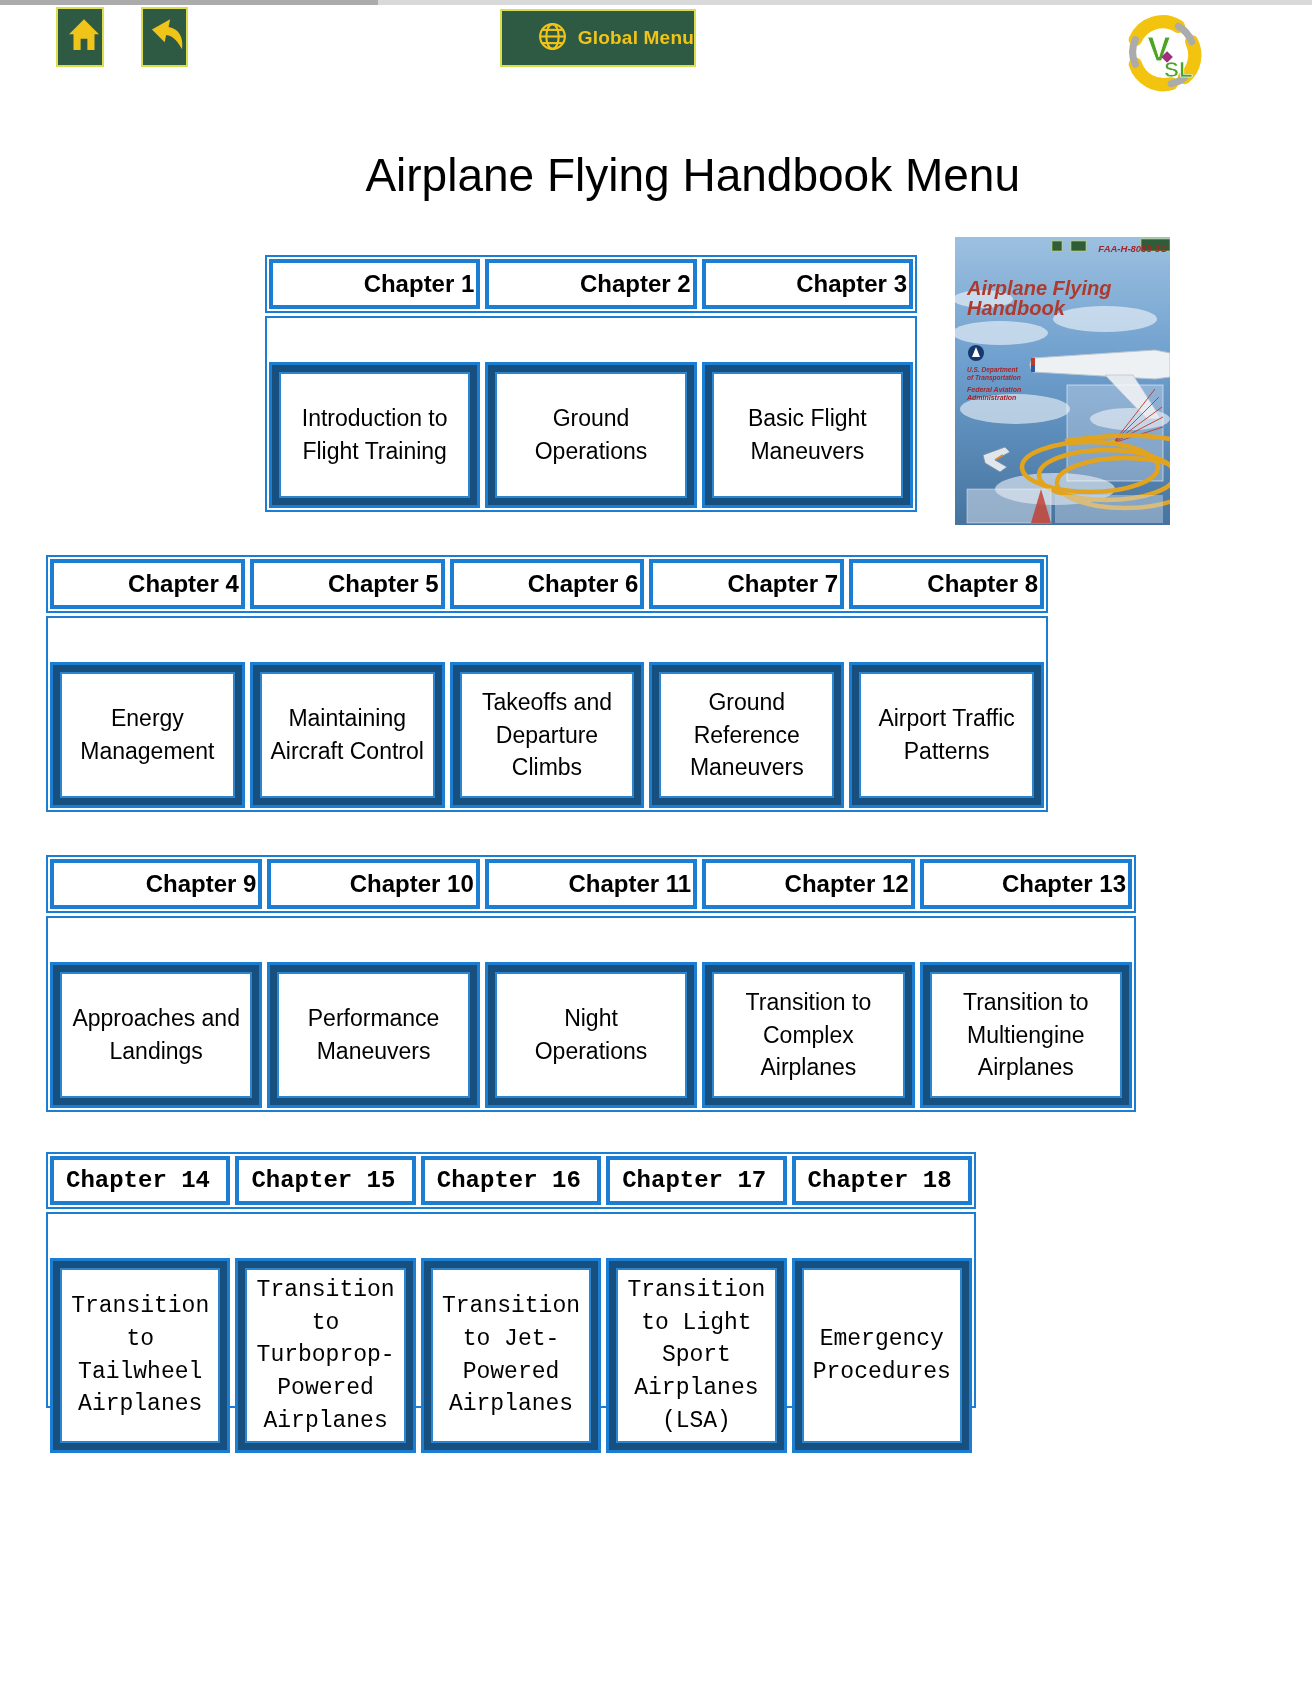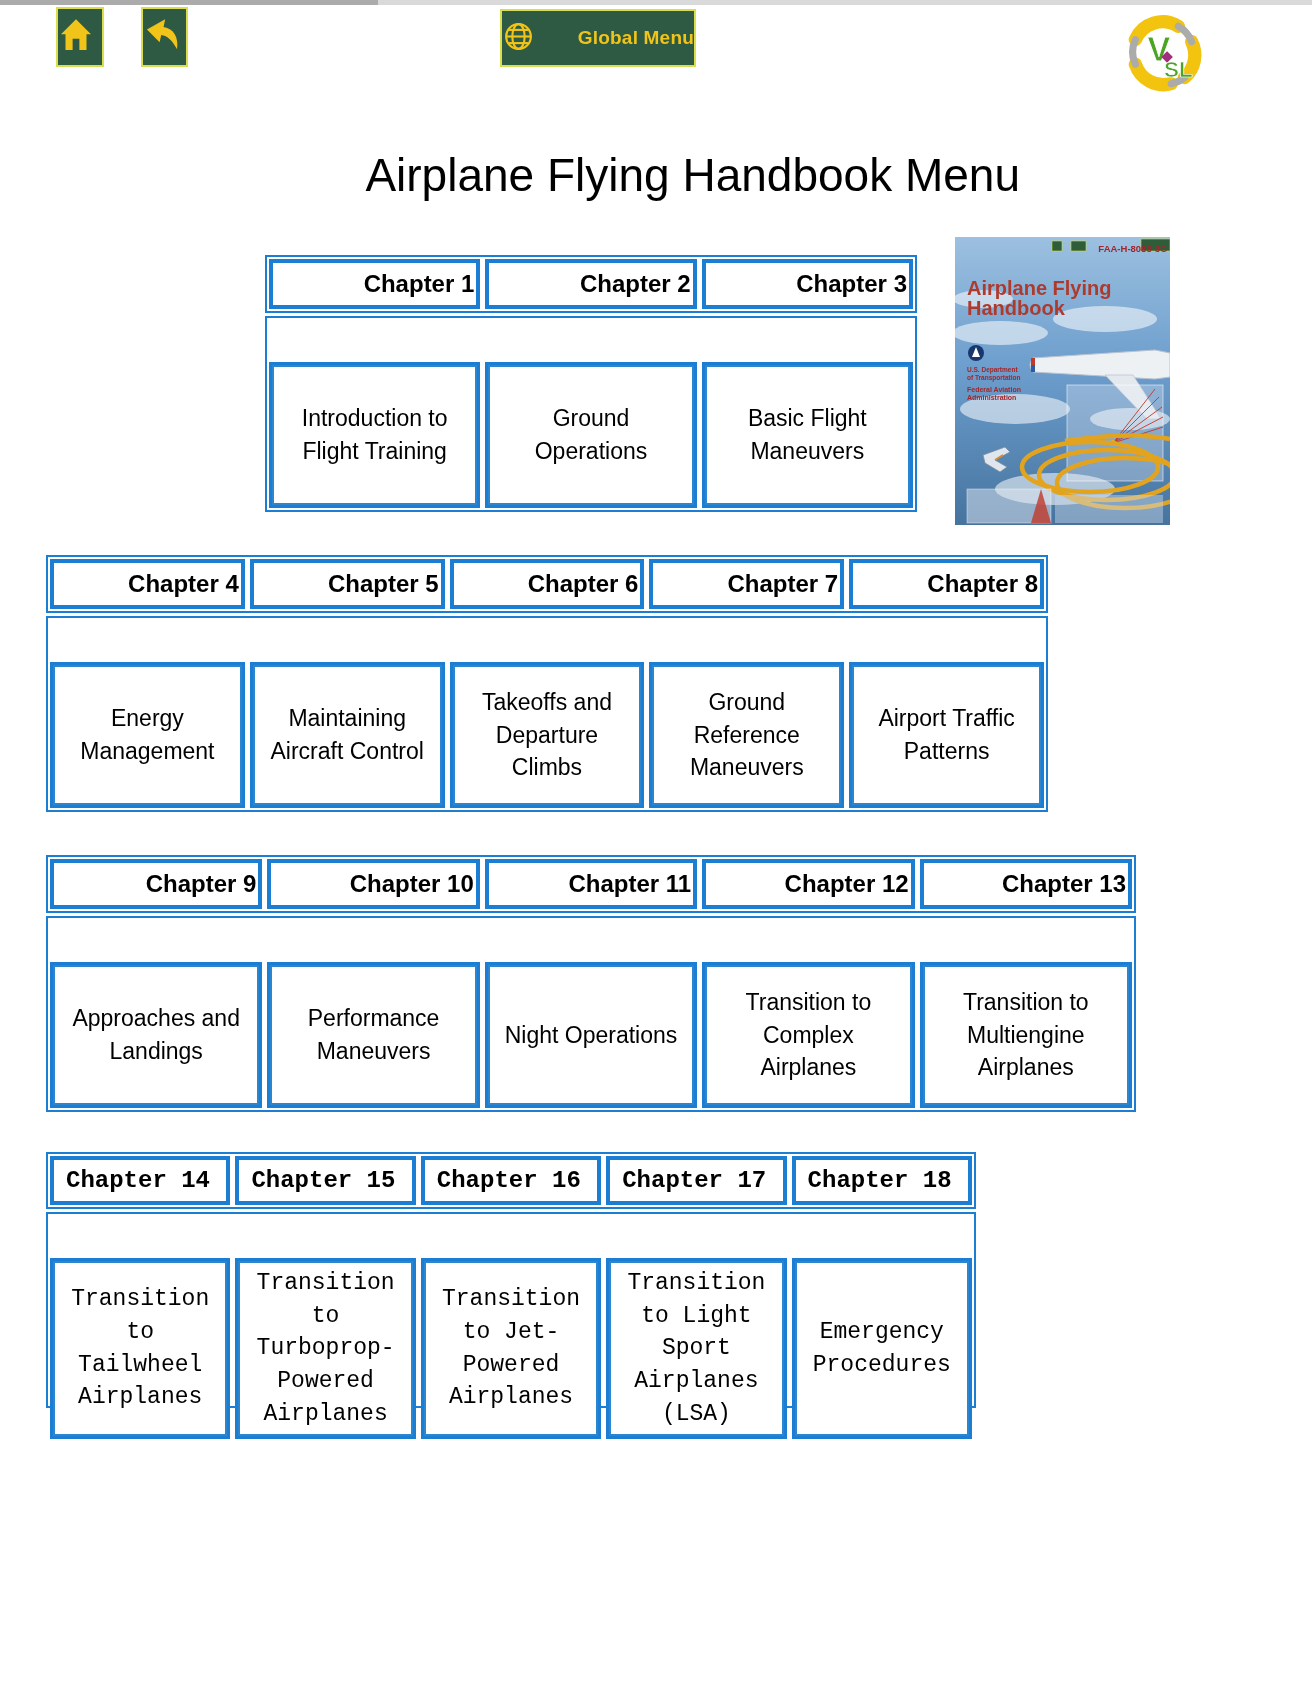--- a/index.html
+++ b/index.html
@@ -7,21 +7,21 @@
     position:relative;width:1312px;height:1707px;overflow:hidden;background:#ffffff;
     font-family:"Liberation Sans",sans-serif;color:#000;
   }
   
   .top-strip{position:absolute;top:0;left:0;width:1312px;height:5px;background:#d9d9d9;}
   .top-strip-dark{position:absolute;top:0;left:0;width:378px;height:5px;background:#ababab;}
 
   
   .toolbtn{
     position:absolute;background:#2e5a43;border:2px solid #d9dd4e;box-sizing:border-box;
-    display:flex;align-items:center;justify-content:space-between;cursor:pointer;
+    display:flex;align-items:center;justify-content:flex-end;cursor:pointer;
   }
   #home-btn{left:56px;top:7px;width:48px;height:60px;}
   #back-btn{left:141px;top:7px;width:47px;height:60px;}
   #global-btn{left:500px;top:9px;width:196px;height:58px;gap:9px;}
   #global-btn .glabel{color:#f0c419;font-weight:bold;font-size:19px;letter-spacing:.2px;}
 
   
   #vsl-logo{position:absolute;left:1120px;top:12px;width:86px;height:86px;}
 
   
@@ -43,30 +43,30 @@
 
   .header-cell{
     border:4px solid #1b7ed2;background:#fff;box-sizing:border-box;cursor:pointer;
     display:flex;align-items:center;justify-content:flex-end;
     font-weight:bold;font-size:24px;padding:7px 2px;
   }
   .band.left-head .header-cell{justify-content:flex-start;padding-left:12px;}
 
   .body-cell{
     border:3px solid #1b7ed2;background:#17507e;box-sizing:border-box;
-    cursor:pointer;margin-top:42px;
+    padding:7px;cursor:pointer;margin-top:42px;
   }
   .body-inner{
     border:2px solid #2b85cf;background:#fff;width:100%;height:100%;box-sizing:border-box;
     display:flex;align-items:center;justify-content:center;text-align:center;
     font-size:23px;line-height:1.42;padding:4px 8px;
   }
 
   
-  #cover{position:absolute;left:955px;top:237px;width:215px;height:288px;}
+  #cover{position:absolute;left:955px;top:237px;width:215px;height:288px;font-style:italic;}
   #cover svg{display:block;}
   #cover text{font-family:"Liberation Sans",sans-serif;}
 </style>
 </head>
 <body>
 
 <div id="stage">
 
   <div class="top-strip"></div>
   <div class="top-strip-dark"></div>

